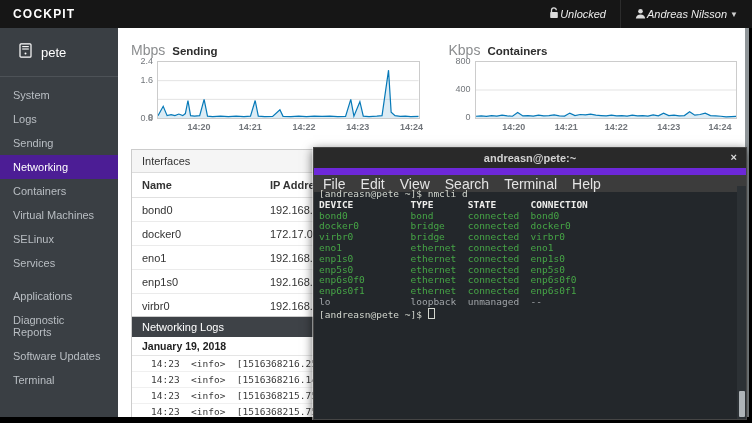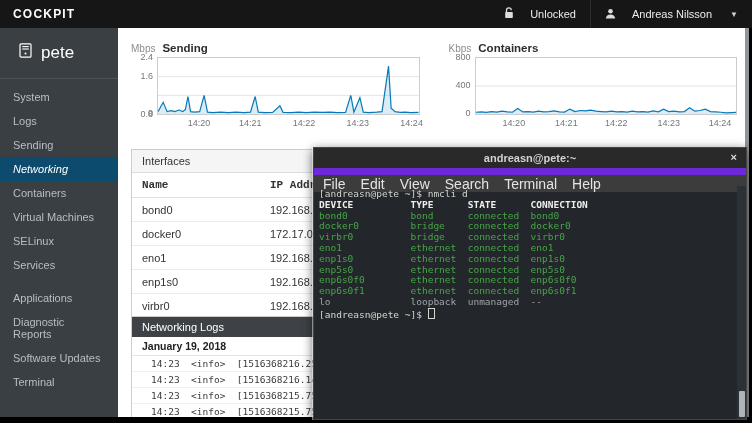--- a/index.html
+++ b/index.html
@@ -6,52 +6,52 @@
   body{
     width:752px;height:423px;position:relative;overflow:hidden;
     background:#000;font-family:"Liberation Sans",sans-serif;
     -webkit-font-smoothing:antialiased;
   }
   
   .topbar{position:absolute;left:0;top:0;width:752px;height:28px;background:#161616;
     display:flex;align-items:center;color:#fff;z-index:6;}
   .brand{padding-left:13px;font-size:12px;font-weight:bold;letter-spacing:1.2px;color:#fff;}
   .topbar-right{margin-left:auto;display:flex;align-items:stretch;height:100%;}
-  .tb-group{display:flex;align-items:center;gap:16px;padding:0 14px;font-size:11px;color:#ececec;}
+  .tb-group{display:flex;align-items:center;gap:1px;padding:0 14px;font-size:11px;color:#ececec;font-style:italic;}
   .tb-group.user{border-left:1px solid #2c2c2c;}
   .caret{font-size:8px;color:#cfcfcf;margin-left:2px;}
   
   .sidebar{position:absolute;left:0;top:28px;width:118px;height:389px;background:#3a3f44;z-index:2;}
-  .host-row{display:flex;align-items:center;gap:9px;padding:15px 13px 13px 19px;color:#fff;font-size:17px;}
+  .host-row{display:flex;align-items:center;gap:9px;padding:15px 13px 13px 19px;color:#fff;font-size:13px;}
   .sidebar-divider{border-top:1px solid #4d5257;margin:2px 0 6px 0;}
   .nav-item{padding:6px 13px;font-size:11px;color:#b9bec3;line-height:12px;cursor:pointer;}
-  .nav-item.selected{background:#0c4a6e;color:#fff;font-style:italic;}
+  .nav-item.selected{background:#4c1d95;color:#fff;}
   .nav-item.gap{margin-top:9px;}
   
   .content{position:absolute;left:118px;top:28px;width:627px;height:389px;background:#fff;z-index:1;overflow:hidden;}
   .page-scrollbar{position:absolute;left:745px;top:28px;width:4px;height:389px;background:#8f9598;z-index:3;}
   
   .charts{position:absolute;left:13px;top:14px;width:606px;display:flex;gap:29px;}
   .chart{flex:1;}
   .chart-head{display:flex;gap:7px;align-items:baseline;margin-bottom:3px;}
-  .chart-unit{font-size:10px;color:#8b8d8f;}
+  .chart-unit{font-size:14px;color:#8b8d8f;}
   .chart-title{font-size:11.5px;color:#2d2d2d;font-weight:bold;}
   .chart-body{display:flex;}
   .ylabels{width:26px;position:relative;height:58px;font-size:9px;color:#72767b;}
   .ylabels span{position:absolute;right:4px;}
   .plot{flex:1;height:56px;border:1px solid #ccc;position:relative;background:#fff;}
   .plot svg{position:absolute;left:0;top:0;width:100%;height:100%;}
-  .xlabels{margin-left:26px;position:relative;height:14px;font-size:9px;color:#72767b;}
+  .xlabels{margin-left:26px;position:relative;height:14px;font-size:9px;color:#72767b;font-weight:bold;}
   .xlabels span{position:absolute;top:3px;transform:translateX(-50%);}
   
   .panel{position:absolute;left:13px;width:607px;border:1px solid #ccc;background:#fff;box-sizing:border-box;}
   .panel-title{background:#f5f5f5;border-bottom:1px solid #ddd;padding:5px 10px;font-size:11px;color:#333;}
   #interfaces-panel{top:121px;}
   table.iface{width:100%;border-collapse:collapse;font-size:11px;color:#333;table-layout:fixed;}
-  table.iface th{text-align:left;font-weight:bold;padding:6px 10px;border-bottom:1px solid #e0e0e0;font-family:Liberation Mono, monospace;}
+  table.iface th{text-align:left;font-weight:bold;padding:6px 10px;border-bottom:1px solid #e0e0e0;}
   table.iface td{padding:5px 10px;border-bottom:1px solid #ebebeb;height:13px;}
   table.iface tr:last-child td{border-bottom:none;}
   #logs-panel{top:288px;border-bottom:none;}
   .logs-title{background:#3e4247;color:#fff;font-size:11px;padding:4px 10px;}
   .logs-date{font-weight:bold;font-size:10.5px;color:#222;padding:3px 10px;border-bottom:1px solid #e5e5e5;}
   .log-entry{font-family:"DejaVu Sans Mono",monospace;font-size:9.5px;color:#3a3a3a;
     padding:2px 0 2px 19px;border-bottom:1px solid #f0f0f0;white-space:pre;overflow:hidden;}
   
   .terminal{position:absolute;left:313px;top:147px;width:434px;height:273px;z-index:10;
     background:#23272b;border:1px solid #454545;box-sizing:border-box;

